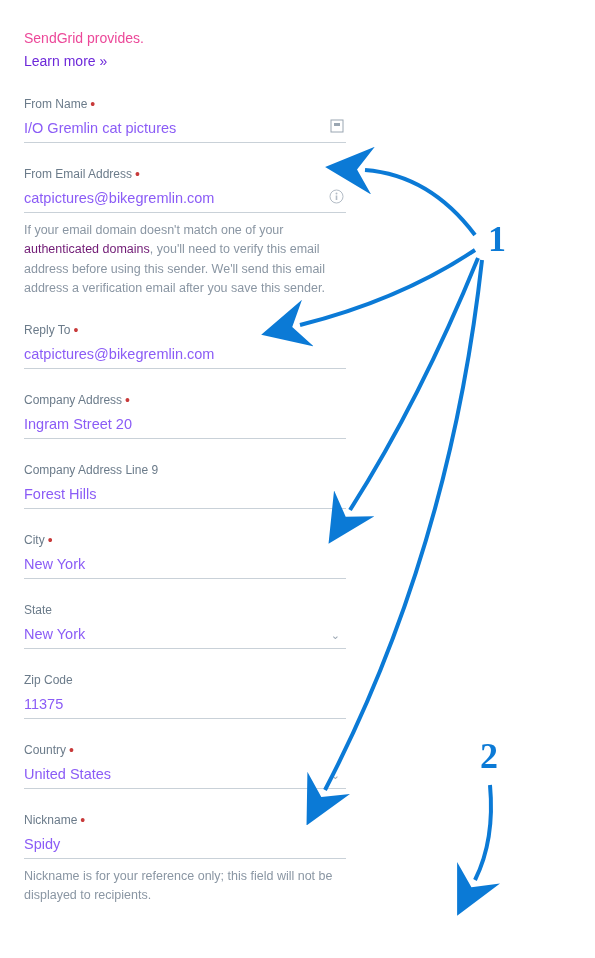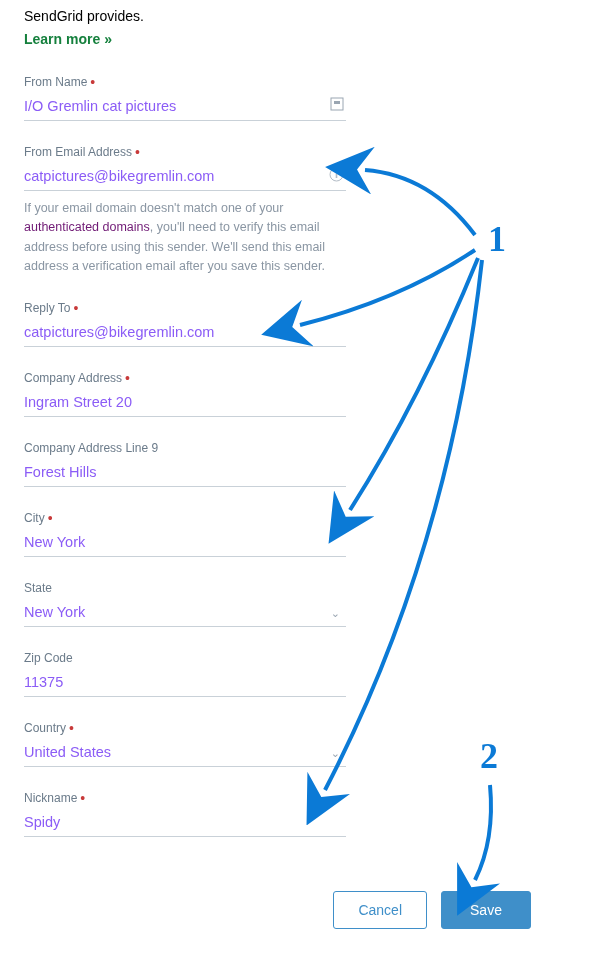--- a/index.html
+++ b/index.html
@@ -4,22 +4,22 @@
   <style>
     * { box-sizing: border-box; margin: 0; padding: 0; }
     body {
       font-family: -apple-system, BlinkMacSystemFont, "Segoe UI", Helvetica, Arial, sans-serif;
       background: #fff;
       width: 595px;
       color: #3b4752;
       position: relative;
     }
     .content { padding: 8px 24px 12px 24px; width: 370px; }
-    .intro-text { font-size: 14px; color: #000000; margin-bottom: 6px; }
-    .link { color: #15803d; font-size: 14px; cursor: pointer; display: inline-block; margin-bottom: 28px; font-weight: bold; }
+    .intro-text { font-size: 14px; color: #ec4899; margin-bottom: 6px; margin-top: 22px; }
+    .link { color: #6d28d9; font-size: 14px; cursor: pointer; display: inline-block; margin-bottom: 28px; }
     .link-inline { color: #701a75; cursor: pointer; }
     .field { margin-bottom: 24px; position: relative; }
     .label { font-size: 12px; color: #6b7b8a; margin-bottom: 6px; display: flex; align-items: center; gap: 3px; }
     .req { color: #c83a3a; font-size: 14px; line-height: 1; }
     .input-wrap { position: relative; }
     .input {
       width: 100%;
       border: none;
       border-bottom: 1px solid #c9d1d8;
       background: transparent;
@@ -189,20 +189,21 @@
     </div>
   </div>
 
   
   <div class="field">
     <div class="label">
       <span>Nickname</span>
         <span class="req">•</span>
     </div>
     <input class="input" value="Spidy" style="">
+    <div class="help-text">Nickname is for your reference only; this field will not be displayed to recipients.</div>
   </div>
 </div>
 
 <div class="buttons-row">
   <button class="btn btn-cancel">Cancel</button>
   <button class="btn btn-save">Save</button>
 </div>
 
 <svg class="annotations" width="595" height="958">
   <defs>

